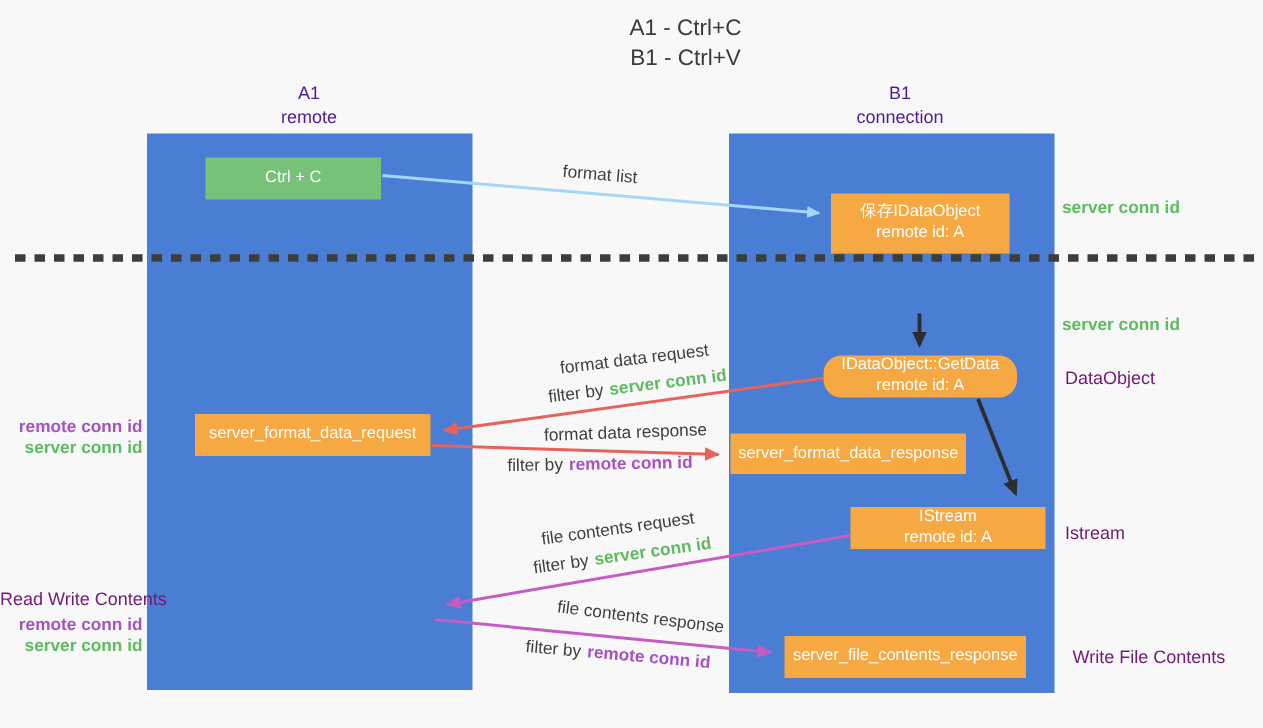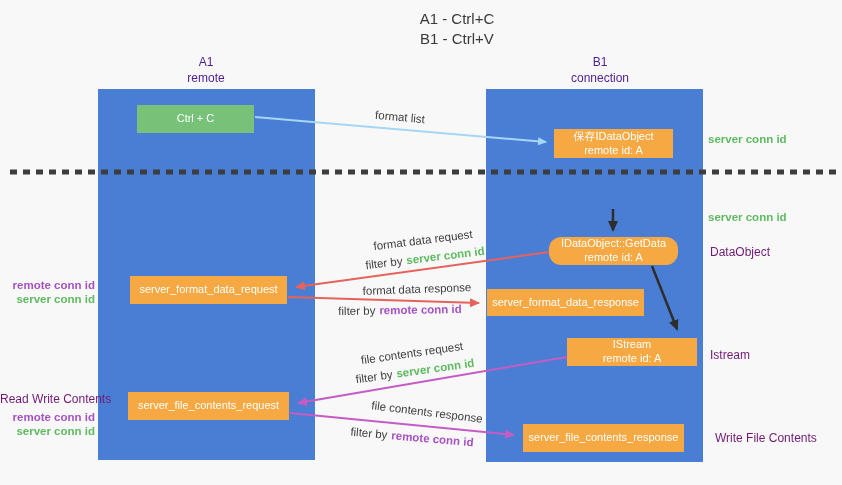--- a/index.html
+++ b/index.html
@@ -28,21 +28,21 @@
     position:absolute;display:flex;flex-direction:column;
     align-items:center;justify-content:center;
     color:#ffffff;font-size:11px;line-height:1.25;text-align:center;
     box-sizing:border-box;
   }
   .node.green{background:#77c278;}
   .node.orange{background:#f6a843;}
   .n-ctrl-c{left:137px;top:105px;width:117px;height:28px;}
   .n-fmt-req{left:130px;top:276px;width:157px;height:28px;}
   .n-file-req{left:128px;top:392px;width:161px;height:28px;}
-  .n-save-do{left:554px;top:129px;width:119px;height:29px;}
+  .n-save-do{left:554px;top:129px;width:119px;height:40px;}
   .n-ctrl-v{left:554px;top:180px;width:119px;height:28px;}
   .n-getdata{left:549px;top:237px;width:129px;height:28px;border-radius:12px;}
   .n-fmt-resp{left:487px;top:289px;width:157px;height:27px;}
   .n-istream{left:567px;top:338px;width:130px;height:28px;}
   .n-file-resp{left:523px;top:424px;width:161px;height:28px;}
   svg.wires{position:absolute;left:0;top:0;pointer-events:none;}
   .arrow-label{
     position:absolute;font-size:11.5px;white-space:nowrap;color:#3f3f3f;
     transform:translate(-50%,-50%);
   }
@@ -110,23 +110,20 @@
 
     <line x1="290" y1="413" x2="514" y2="435" stroke="#c55cc4" stroke-width="2" marker-end="url(#mMag)"></line>
   </svg>
 
   <div class="node green n-ctrl-c">
     <span>Ctrl + C</span>
   </div>
   <div class="node orange n-fmt-req">
     <span>server_format_data_request</span>
   </div>
-  <div class="node orange n-file-req">
-    <span>server_file_contents_request</span>
-  </div>
 
   <div class="node orange n-save-do">
     <span>保存IDataObject</span>
     <span>remote id: A</span>
   </div>
   <div class="node orange n-getdata">
     <span>IDataObject::GetData</span>
     <span>remote id: A</span>
   </div>
   <div class="node orange n-fmt-resp">

